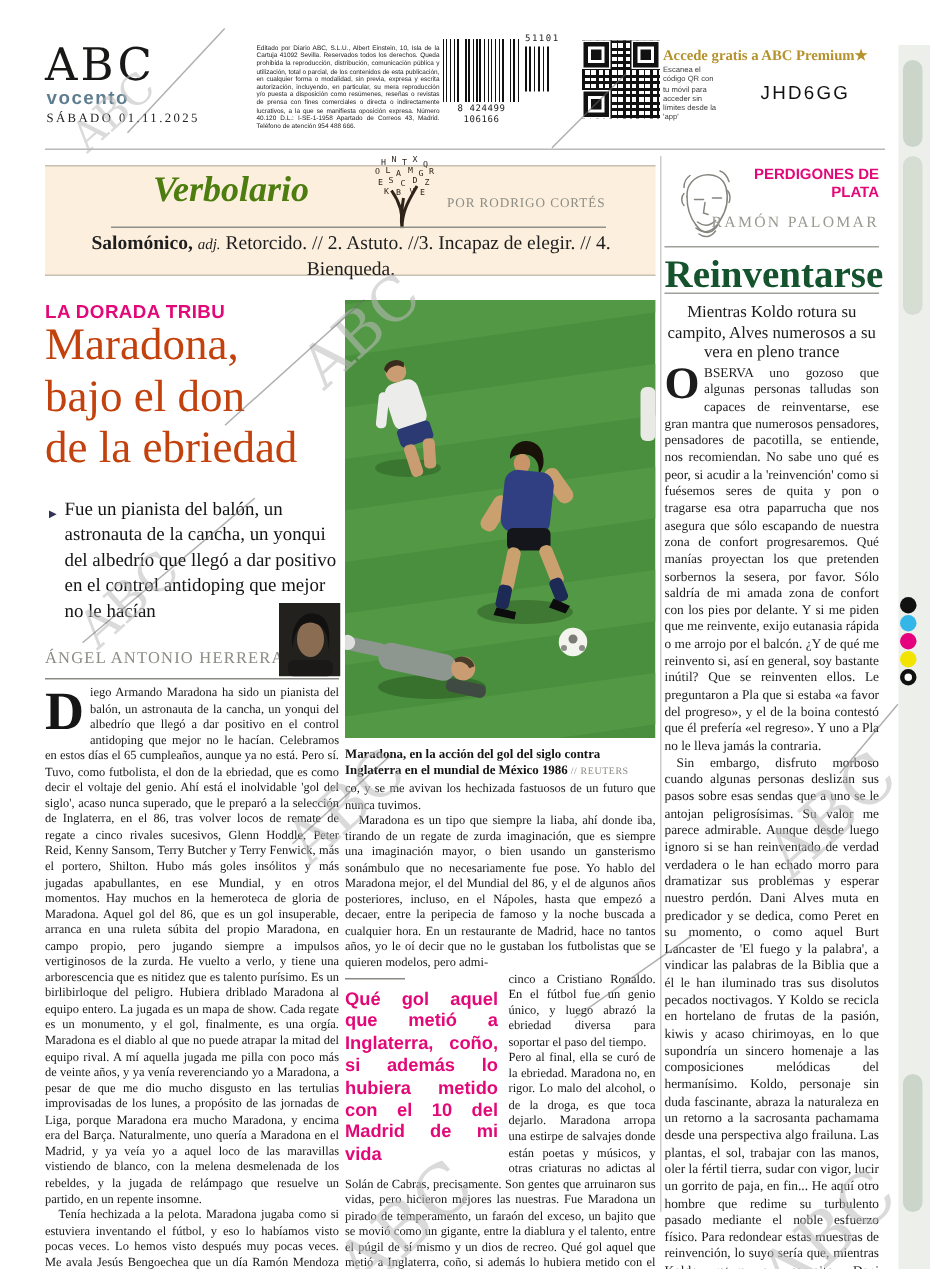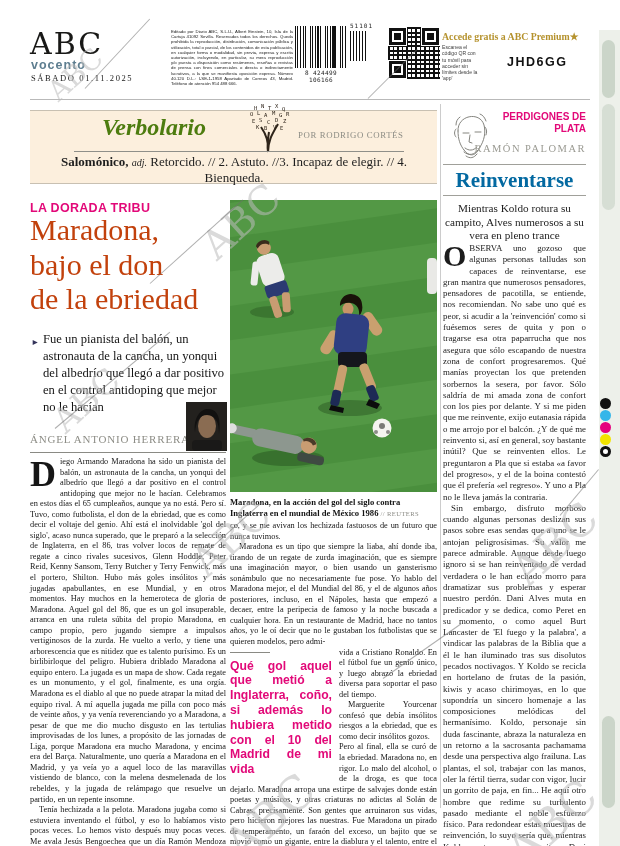--- a/index.html
+++ b/index.html
@@ -19,21 +19,21 @@
   .bc-issue { left:350px; top:22px; font-family:"DejaVu Sans Mono", monospace; font-size:6px; letter-spacing:1px; }
   .addon-bars { left:350px; top:31px; width:16px; height:30px;
     background:repeating-linear-gradient(90deg,#111 0 1px,#fff 1px 3px,#111 3px 4px,#fff 4px 6px); }
   .qr { left:388px; top:27px; width:52px; height:52px; background:
       repeating-linear-gradient(90deg,#111 0 2px,transparent 2px 5px,#111 5px 6px,transparent 6px 9px),
       repeating-linear-gradient(0deg,#111 0 2px,#fff 2px 5px,#111 5px 7px,#fff 7px 9px); }
   .finder { position:absolute; width:7px; height:7px; background:#111; box-shadow:0 0 0 2px #fff, 0 0 0 5px #111, 0 0 0 6px #fff; }
   .f-tl { left:6px; top:6px; } .f-tr { right:6px; top:6px; } .f-bl { left:6px; bottom:6px; }
   .prem-title { left:442px; top:31px; width:152px; font-weight:bold; font-size:9.8px; color:#b5922d; }
   .prem-instr { left:442px; top:44px; width:37px; font-family:"Liberation Sans", sans-serif; font-size:5.1px; line-height:6.3px; color:#3c3c3c; }
-  .prem-code { left:507px; top:55px; font-family:"Liberation Sans", sans-serif; font-weight:bold; font-size:12.5px; letter-spacing:1.5px; color:#111; }
+  .prem-code { left:507px; top:55px; font-family:"Liberation Sans", sans-serif; font-weight:normal; font-size:12.5px; letter-spacing:1.5px; color:#111; }
   .header-rule { left:30px; top:99px; width:560px; height:1px; background:#b9b9b9; }
 
   
   .side-strip { left:599px; top:30px; width:21px; height:816px; background:#edf0ea; }
   .pill { position:absolute; width:13px; border-radius:7px; background:#cbd5c9; left:602px; }
   .pill-a { top:40px; height:58px; }
   .pill-b { top:104px; height:106px; background:#d6ded4; }
   .pill-c { top:716px; height:92px; }
   .dot { position:absolute; left:600px; width:11px; height:11px; border-radius:50%; }
   .dot-k { top:398px; background:#111; }
@@ -52,21 +52,21 @@
   .verb-def .term { font-weight:bold; }
   .verb-def .abbr { font-style:italic; font-size:10px; }
 
   
   .v-divider { left:440px; top:104px; width:1px; height:704px; background:#cccccc; }
   .sketch { left:444px; top:103px; }
   .op-section { left:470px; top:111px; width:116px; text-align:right; font-family:"Liberation Sans", sans-serif; font-weight:bold; font-size:10px; line-height:11.5px; color:#e20878; }
   .op-author { left:470px; top:142px; width:116px; text-align:right; font-size:10.5px; line-height:13px; letter-spacing:1.5px; color:#9a9a92; }
   .op-rule { left:443px; width:143px; height:1px; background:#a0a09a; }
   .op-rule1 { top:164px; } .op-rule2 { top:195px; }
-  .op-title { left:443px; top:168px; width:143px; text-align:center; font-size:21px; font-weight:bold; color:#0369a1; }
+  .op-title { left:443px; top:168px; width:143px; text-align:center; font-size:26px; font-weight:bold; color:#14532d; }
   .op-standfirst { left:445px; top:202px; width:139px; text-align:center; font-size:11.2px; line-height:13.6px; color:#1c1c1c; }
   .op-body { left:443px; top:243px; width:143px; font-size:8.9px; line-height:11.3px; text-align:justify; hyphens:auto; }
   .op-body p + p { text-indent:8px; }
   .dropcap-o { float:left; font-size:30px; line-height:25px; padding-right:3px; font-weight:bold; }
 
   
   .kicker { left:30px; top:201px; font-family:"Liberation Sans", sans-serif; font-weight:bold; font-size:12.5px; letter-spacing:.3px; color:#e20878; }
   .headline { left:30px; top:213px; width:206px; font-size:30px; line-height:34.5px; color:#c2410c; white-space:pre-line; }
   .standfirst { left:30px; top:331px; width:198px; font-size:12.6px; line-height:17.1px; color:#141414; padding-left:13px; }
   .arrow { position:absolute; left:1px; top:3px; font-size:8.5px; color:#33335a; }
@@ -268,22 +268,21 @@
 
 <div class="abs caption"><span>Maradona, en la acción del gol del siglo contra Inglaterra en el mundial de México 1986</span><span class="credit"> // REUTERS</span></div>
 
 <div class="abs col2 body-txt" lang="es">
   <p>co, y se me avivan los hechizada fastuosos de un futuro que nunca tuvimos.</p>
   <p class="ind">Maradona es un tipo que siempre la liaba, ahí donde iba, tirando de un regate de zurda imaginación, que es siempre una imaginación mayor, o bien usando un gansterismo sonámbulo que no necesariamente fue pose. Yo hablo del Maradona mejor, el del Mundial del 86, y el de algunos años posteriores, incluso, en el Nápoles, hasta que empezó a decaer, entre la peripecia de famoso y la noche buscada a cualquier hora. En un restaurante de Madrid, hace no tantos años, yo le oí decir que no le gustaban los futbolistas que se quieren modelos, pero admi-</p>
   <div class="pullquote">
     <div class="pq-rule"></div>
     <div class="pq-text">Qué gol aquel que metió a Inglaterra, coño, si además lo hubiera metido con el 10 del Madrid de mi vida</div>
   </div>
-  <p>vida a Cristiano Ronaldo. En el fútbol fue un genio único, y luego abrazó la ebriedad diversa para soportar el paso del tiempo.</p>
-  <p class="ind">Marguerite Yourcenar confesó que debía insólitos riesgos a la ebriedad, que es como decir insólitos gozos.</p>
+  <p>cinco a Cristiano Ronaldo. En el fútbol fue un genio único, y luego abrazó la ebriedad diversa para soportar el paso del tiempo.</p>
   <p>Pero al final, ella se curó de la ebriedad. Maradona no, en rigor. Lo malo del alcohol, o de la droga, es que toca dejarlo. Maradona arropa una estirpe de salvajes donde están poetas y músicos, y otras criaturas no adictas al Solán de Cabras, precisamente. Son gentes que arruinaron sus vidas, pero hicieron mejores las nuestras. Fue Maradona un pirado de temperamento, un faraón del exceso, un bajito que se movió como un gigante, entre la diablura y el talento, entre el púgil de sí mismo y un dios de recreo. Qué gol aquel que metió a Inglaterra, coño, si además lo hubiera metido con el 10 del Madrid de mi vida.</p>
 </div>
 
 <span class="wm wm-a">ABC</span>
 <span class="wm wm-b">ABC</span>
 <span class="wm wm-c">ABC</span>
 <span class="wm wm-d">ABC</span>
 <span class="wm wm-e">ABC</span>
 <span class="wm wm-f">ABC</span>
 <span class="wm wm-g">ABC</span>

